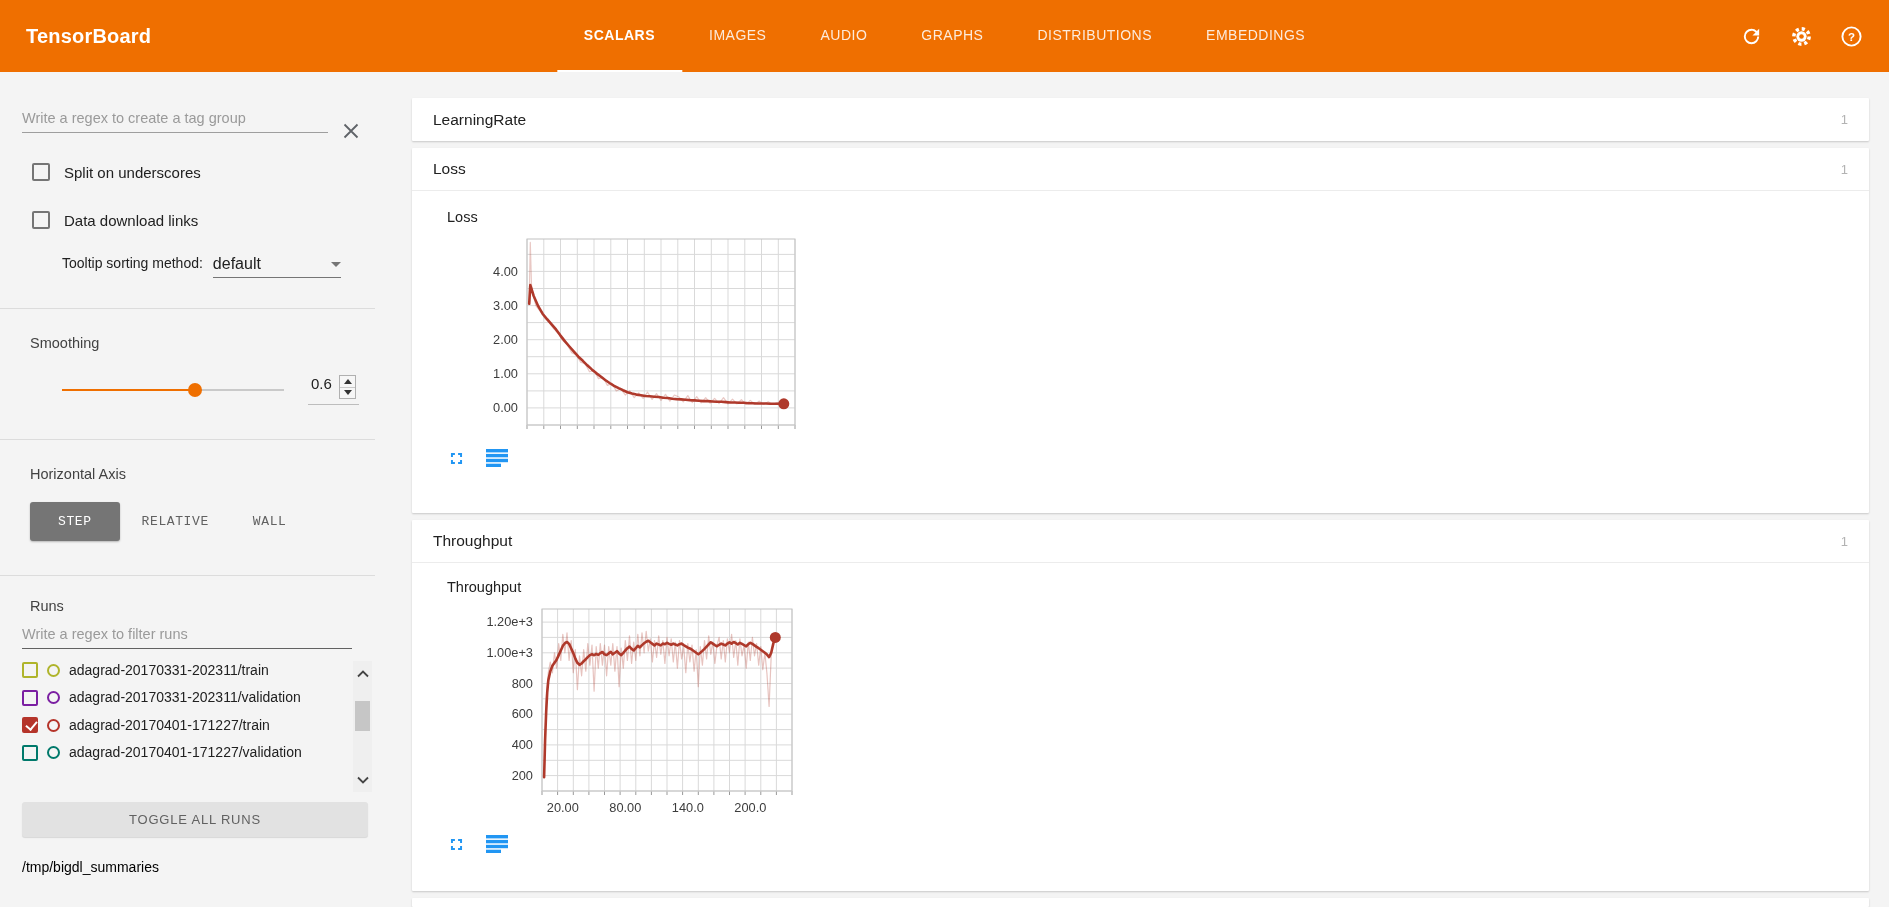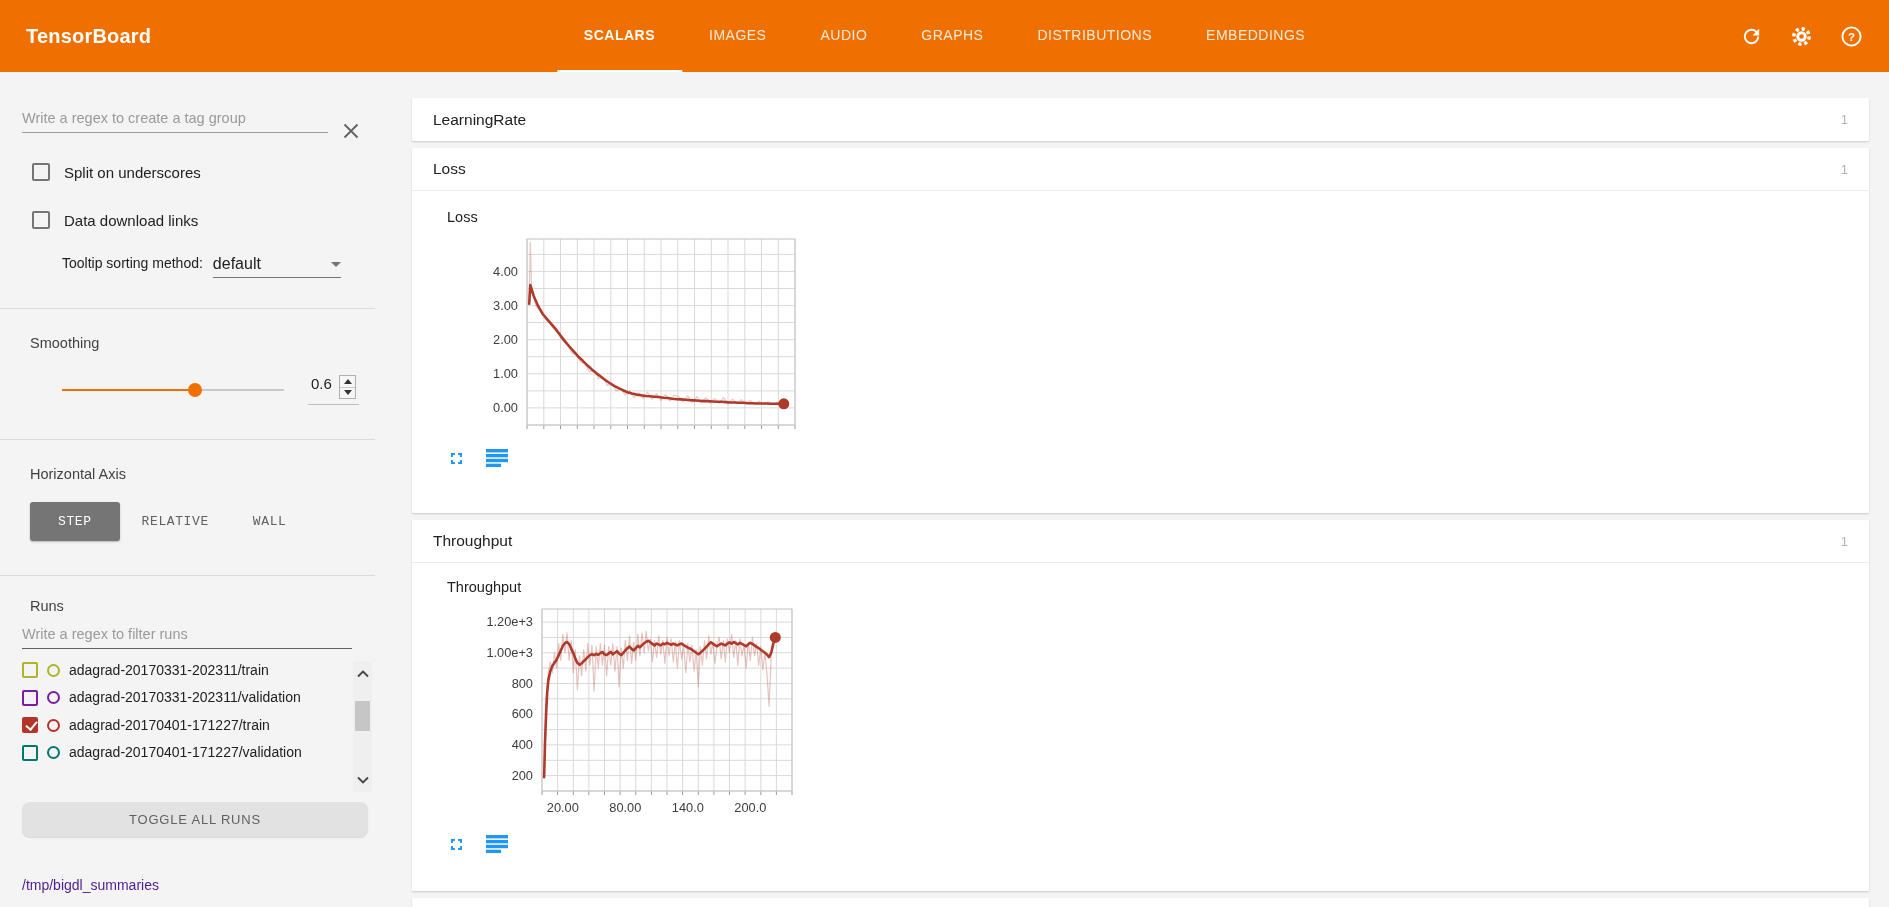--- a/index.html
+++ b/index.html
@@ -73,24 +73,24 @@
   .run-item.checked .run-cbox { background:var(--c); }
   .run-item.checked .run-cbox::after { content:""; position:absolute; left:4px; top:0px; width:5px;
     height:9px; border:solid #fff; border-width:0 2px 2px 0; transform:rotate(40deg); }
   .run-circle { width:13px; height:13px; border:2px solid var(--c,#757575); border-radius:50%; flex:none; }
   .run-label { font-size:14px; color:#212121; line-height:1.32; max-width:246px; overflow-wrap:break-word; }
   .vscrollbar { position:absolute; right:0; top:0; bottom:0; width:19px; background:#efefef; }
   .vthumb { position:absolute; left:2px; top:40px; width:15px; height:30px; background:#c6c6c6; cursor:pointer; }
   .varrow { position:absolute; left:0; width:19px; height:16px; border:none; background:none; cursor:pointer;
     display:flex; align-items:center; justify-content:center; padding:0; }
   .varrow.up { top:4px; } .varrow.down { bottom:4px; }
-  .toggle-all { margin-top:10px; width:346px; height:35px; background:#e2e2e2; border:none; border-radius:8px;
+  .toggle-all { margin-top:10px; width:346px; height:35px; background:#e2e2e2; border:none; border-radius:3px;
     color:#616161; font-size:13px; letter-spacing:.8px; cursor:pointer; font-family:inherit;
     box-shadow:0 1px 1px rgba(0,0,0,.12); }
-  .logdir { margin-top:40px; font-size:14px; color:#4c1d95; }
+  .logdir { margin-top:22px; font-size:14px; color:#000000; }
 
   
   .section { background:#fff; margin-bottom:7px; box-shadow:0 1px 2px rgba(0,0,0,.18); border-radius:1px; }
   .section-bar { height:43px; display:flex; align-items:center; padding:0 21px; cursor:pointer; }
   .section.expanded .section-bar { border-bottom:1px solid #ececec; }
   .section-title { font-size:15.5px; color:#212121; }
   .section-count { margin-left:auto; font-size:13px; color:#b3b3b3; }
   .section-content { padding:18px 0 44px 35px; }
   .section-content.tp { padding:16px 0 36px 35px; }
   .chart-title { font-size:14.5px; color:#212121; margin:0 0 2px; }

